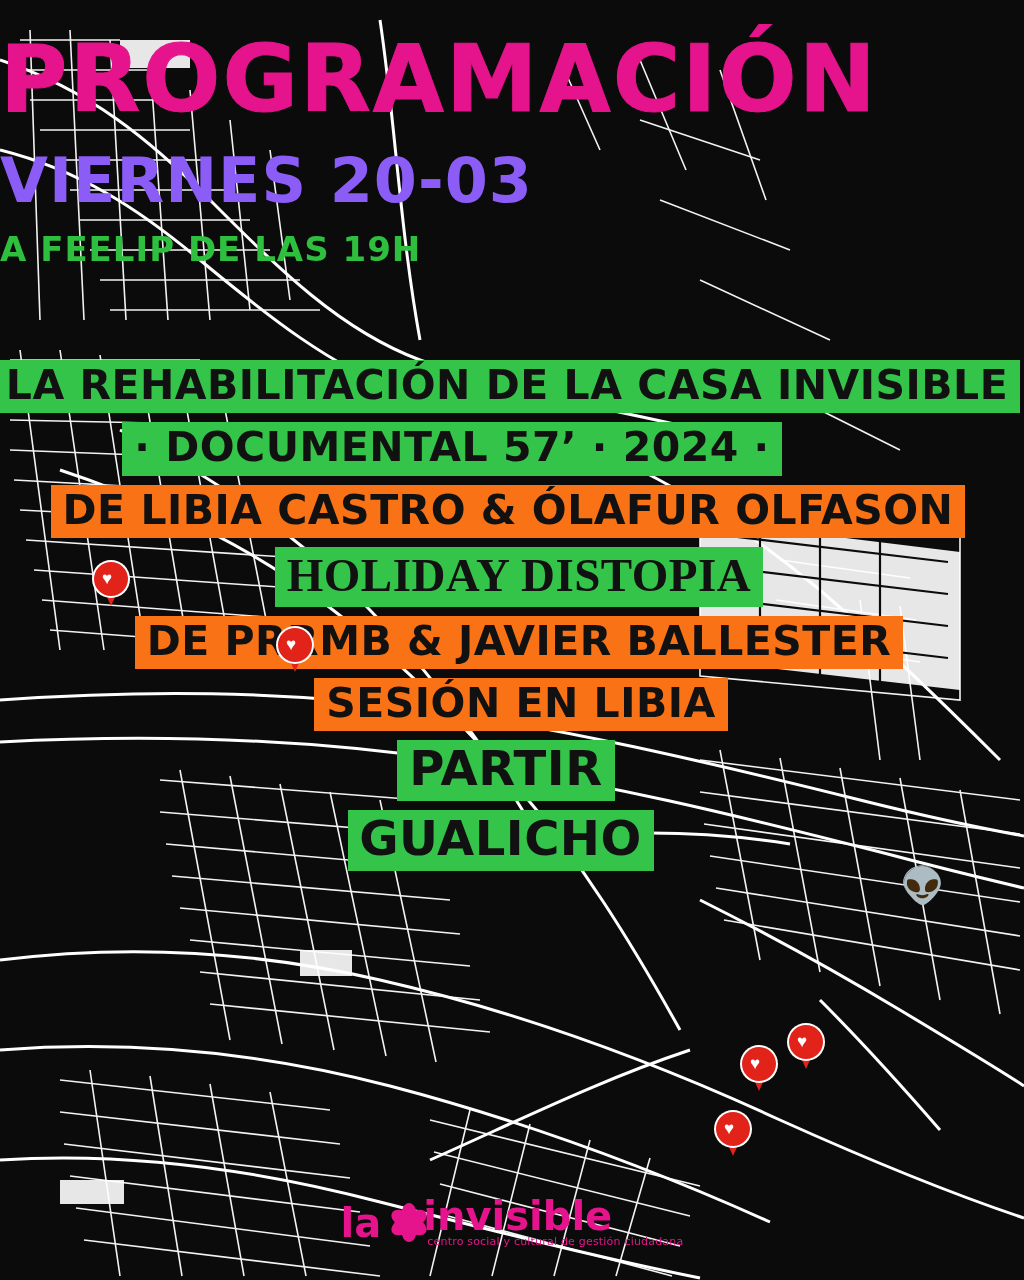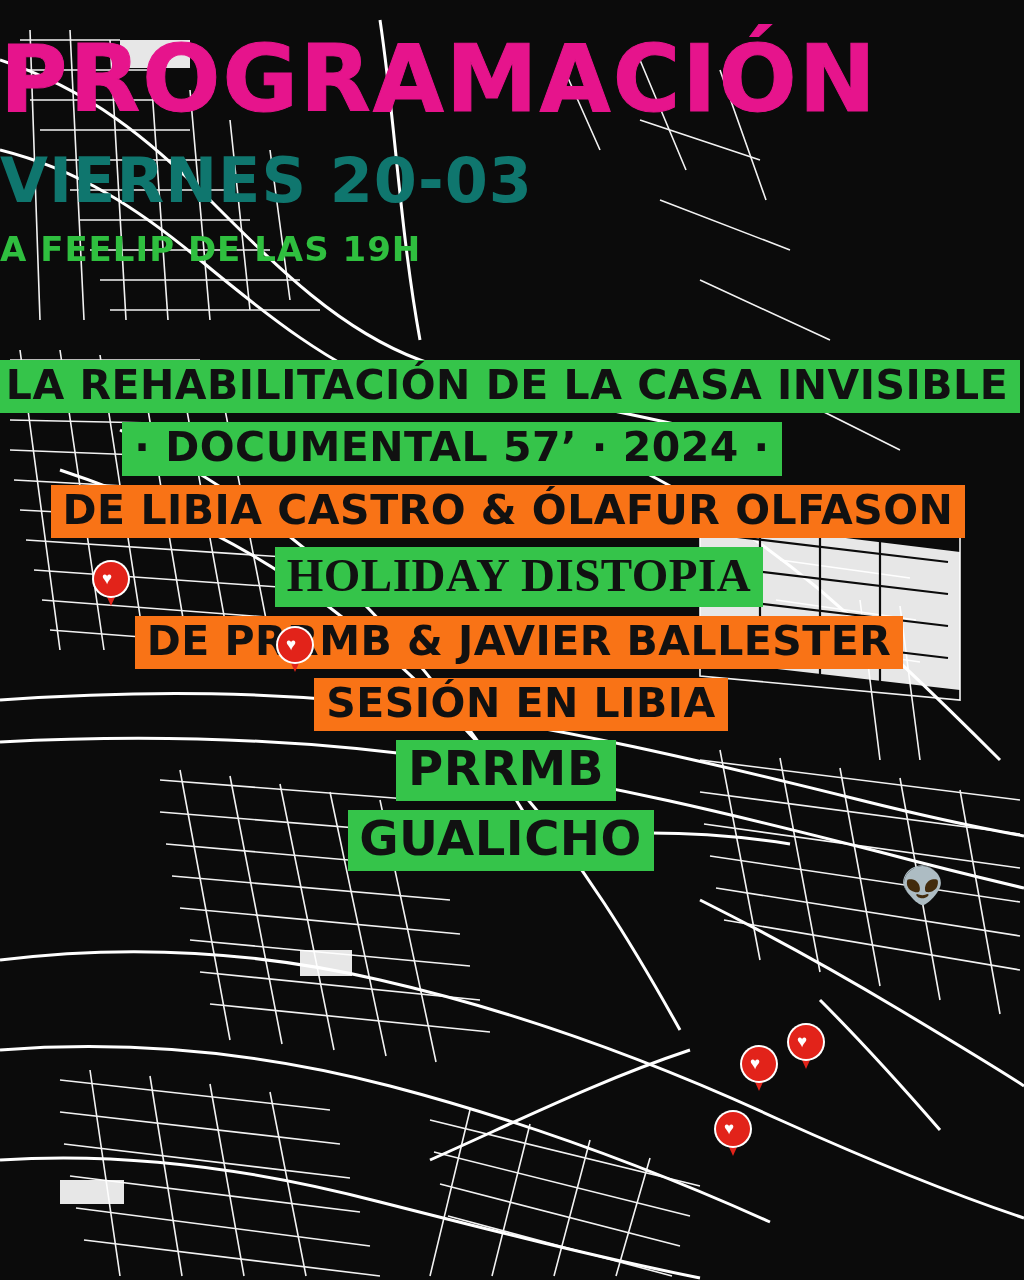--- a/index.html
+++ b/index.html
@@ -43,21 +43,21 @@
     color: #e6148c;
     font-size: 92px;
     font-weight: 700;
     letter-spacing: 2px;
     line-height: 1;
     font-family: "DejaVu Sans", sans-serif;
     -webkit-text-stroke: 1px #e6148c;
   }
   #subtitle-date {
     top: 150px;
-    color: #0f766e;
+    color: #8b5cf6;
     font-size: 62px;
     font-weight: 700;
     letter-spacing: 1px;
     line-height: 1;
     font-family: "DejaVu Sans", sans-serif;
   }
   #subtitle-time {
     top: 232px;
     color: #2fbf3f;
     font-size: 34px;
@@ -266,21 +266,21 @@
   <div class="head-wrap" id="subtitle-date">VIERNES 20-03</div>
   <div class="head-wrap" id="subtitle-time">A FEELIP DE LAS 19H</div>
 
   <div id="program">
     <div class="line green l1">LA REHABILITACIÓN DE LA CASA INVISIBLE</div>
     <div class="line green l2">· DOCUMENTAL 57’ · 2024 ·</div>
     <div class="line pink l3">DE LIBIA CASTRO &amp; ÓLAFUR OLFASON</div>
     <div class="line green l4">HOLIDAY DISTOPIA</div>
     <div class="line pink l5">DE PRRMB &amp; JAVIER BALLESTER</div>
     <div class="line pink l6">SESIÓN EN LIBIA</div>
-    <div class="line green l7">PRRMB</div>
+    <div class="line green l7">PARTIR</div>
     <div class="line green l8">GUALICHO</div>
   </div>
 
   <div class="pin" style="left:94px; top:562px;">
     <div class="tip"></div>
     <div class="body"></div>
     <div class="heart">♥</div>
   </div>
   <div class="pin" style="left:278px; top:628px;">
     <div class="tip"></div>
@@ -298,14 +298,29 @@
     <div class="heart">♥</div>
   </div>
   <div class="pin" style="left:716px; top:1112px;">
     <div class="tip"></div>
     <div class="body"></div>
     <div class="heart">♥</div>
   </div>
 
   <div id="alien">👽</div>
 
+  <div id="logo">
+    <span class="la">la</span>
+    <span class="flower">
+      <i></i>
+        <i></i>
+        <i></i>
+        <i></i>
+        <i></i>
+        <i></i>
+    </span>
+    <span class="names">
+      <span class="invisible">invisible</span>
+      <span class="tagline">centro social y cultural de gestión ciudadana</span>
+    </span>
+  </div>
 
 </div>
 
 </body></html>

